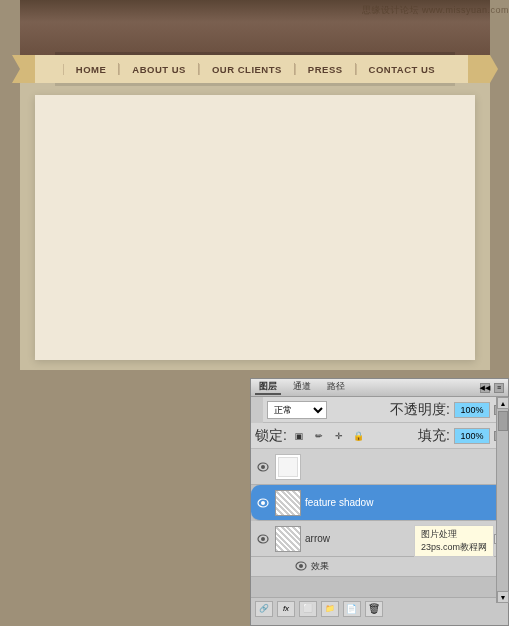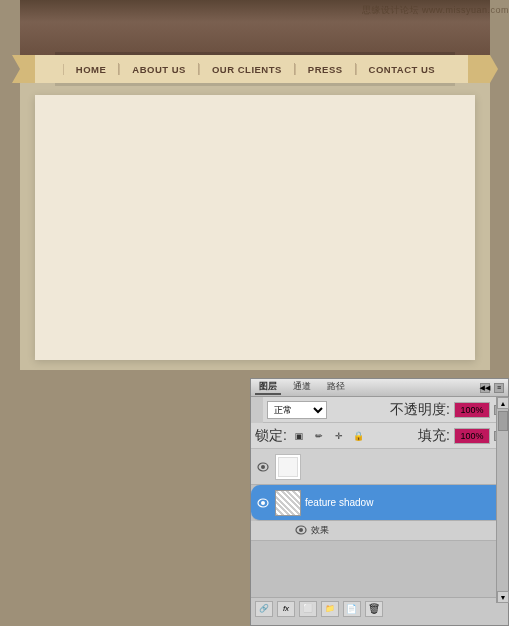--- a/index.html
+++ b/index.html
@@ -214,21 +214,21 @@
       font-size: 9px;
       background: white;
       border: 1px solid #aaa;
       padding: 0 2px;
       min-width: 60px;
     }
 
     .ps-input-small {
       height: 16px;
       font-size: 9px;
-      background: #be185d;
+      background: #7dd3fc;
       border: 1px solid #aaa;
       width: 36px;
       padding: 0 2px;
       text-align: center;
     }
 
     .ps-row2 {
       height: 26px;
       background: #d8d8d8;
       border-bottom: 1px solid #bbb;
@@ -480,20 +480,39 @@
       <div class="ps-eye-btn">
         <svg width="12" height="10" viewBox="0 0 12 10">
           <ellipse cx="6" cy="5" rx="5" ry="4" fill="none" stroke="white" stroke-width="1.2"></ellipse>
           <circle cx="6" cy="5" r="2" fill="white"></circle>
         </svg>
       </div>
       <div class="ps-thumb striped"></div>
       <span class="ps-layer-name">feature shadow</span>
     </div>
 
+    <div class="ps-layer-row" style="position:relative;">
+      <div class="ps-eye-btn">
+        <svg width="12" height="10" viewBox="0 0 12 10">
+          <ellipse cx="6" cy="5" rx="5" ry="4" fill="none" stroke="#555" stroke-width="1.2"></ellipse>
+          <circle cx="6" cy="5" r="2" fill="#555"></circle>
+        </svg>
+      </div>
+      <div class="ps-thumb striped"></div>
+      <span class="ps-layer-name">arrow</span>
+
+      <div style="position:absolute; right:14px; top:4px; z-index:30;">
+        <div class="ps-tooltip">
+          <div>图片处理</div>
+          <div>23ps.com教程网</div>
+        </div>
+      </div>
+
+      <div style="width:10px;height:10px;margin-left:2px;border:1px solid #999;background:#ddd;display:flex;align-items:center;justify-content:center;font-size:7px;">▣</div>
+    </div>
 
     <div class="ps-effect-row">
       <span style="margin-right:4px;font-size:9px;">
         <svg width="12" height="10" viewBox="0 0 12 10">
           <ellipse cx="6" cy="5" rx="5" ry="4" fill="none" stroke="#555" stroke-width="1.2"></ellipse>
           <circle cx="6" cy="5" r="2" fill="#555"></circle>
         </svg>
       </span>
       <span class="ps-effect-label">效果</span>
     </div>

